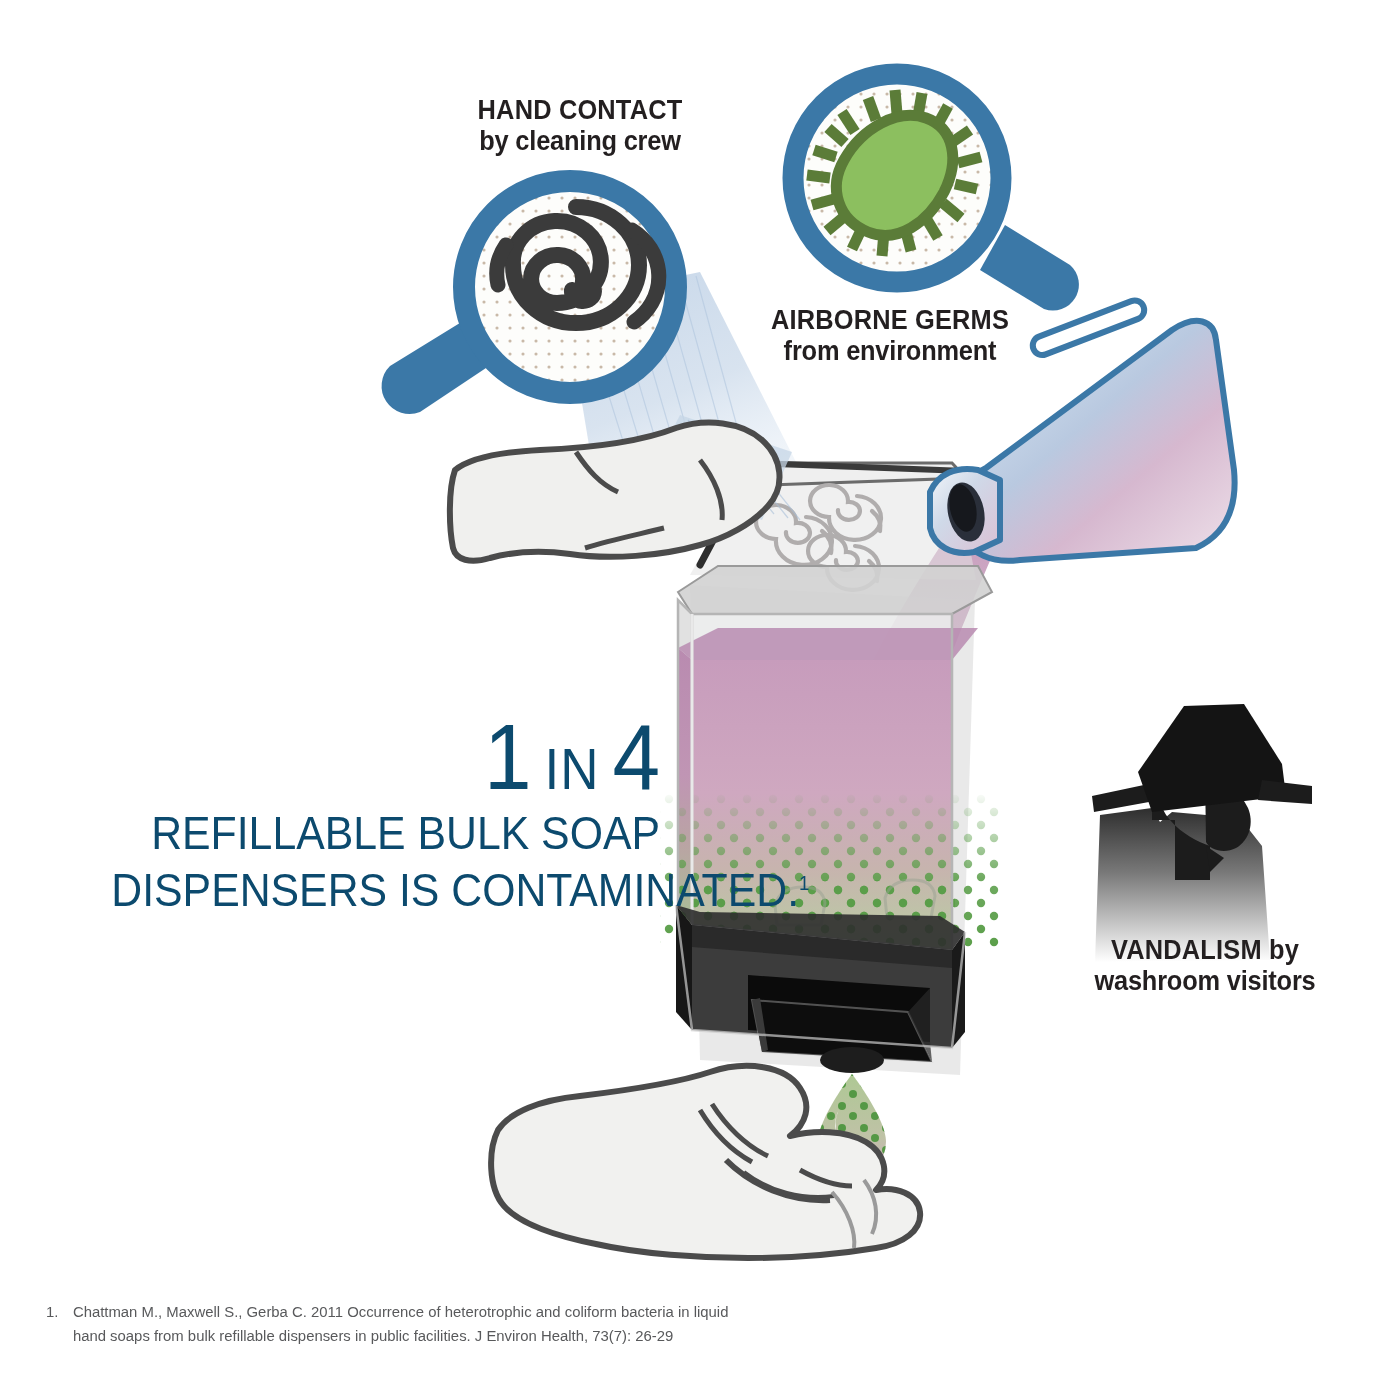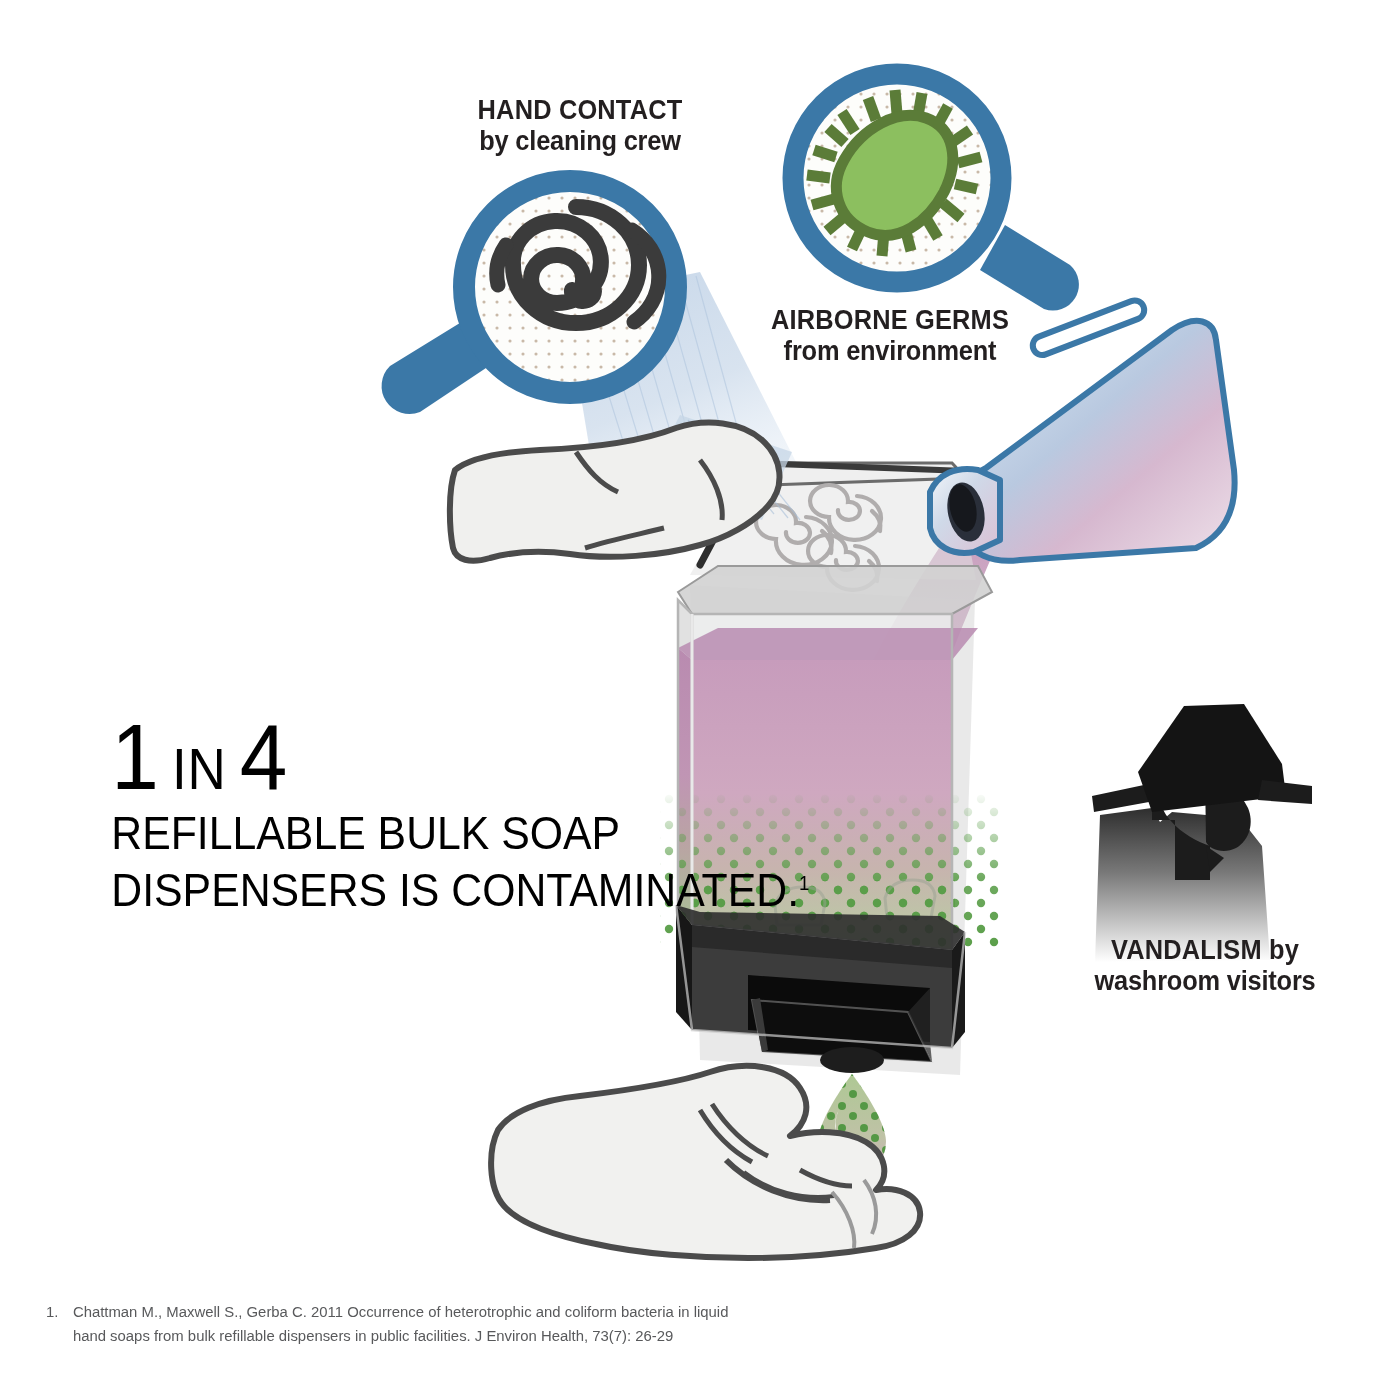--- a/index.html
+++ b/index.html
@@ -29,21 +29,22 @@
   .callout-label .l1{display:block;font-size:27px;letter-spacing:0.2px;}
   .callout-label .l2{display:block;font-size:27px;}
 
   #label-hand-contact{left:455px;top:95px;width:250px;transform:scaleX(0.94);transform-origin:50% 50%;}
   #label-airborne{left:760px;top:305px;width:260px;transform:scaleX(0.94);transform-origin:50% 50%;}
   #label-vandalism{left:1060px;top:935px;width:290px;transform:scaleX(0.94);transform-origin:50% 50%;}
 
   
   #headline{
     left:70px; top:715px; width:590px;
-    color:#000000;
+    color:#0c4a6e;
+    text-align:right;
   }
   #headline .big{
     display:block;
     font-size:92px;
     line-height:0.93;
     font-weight:400;
     letter-spacing:0px;
     transform:scaleX(0.93);
     transform-origin:100% 50%;
   }

